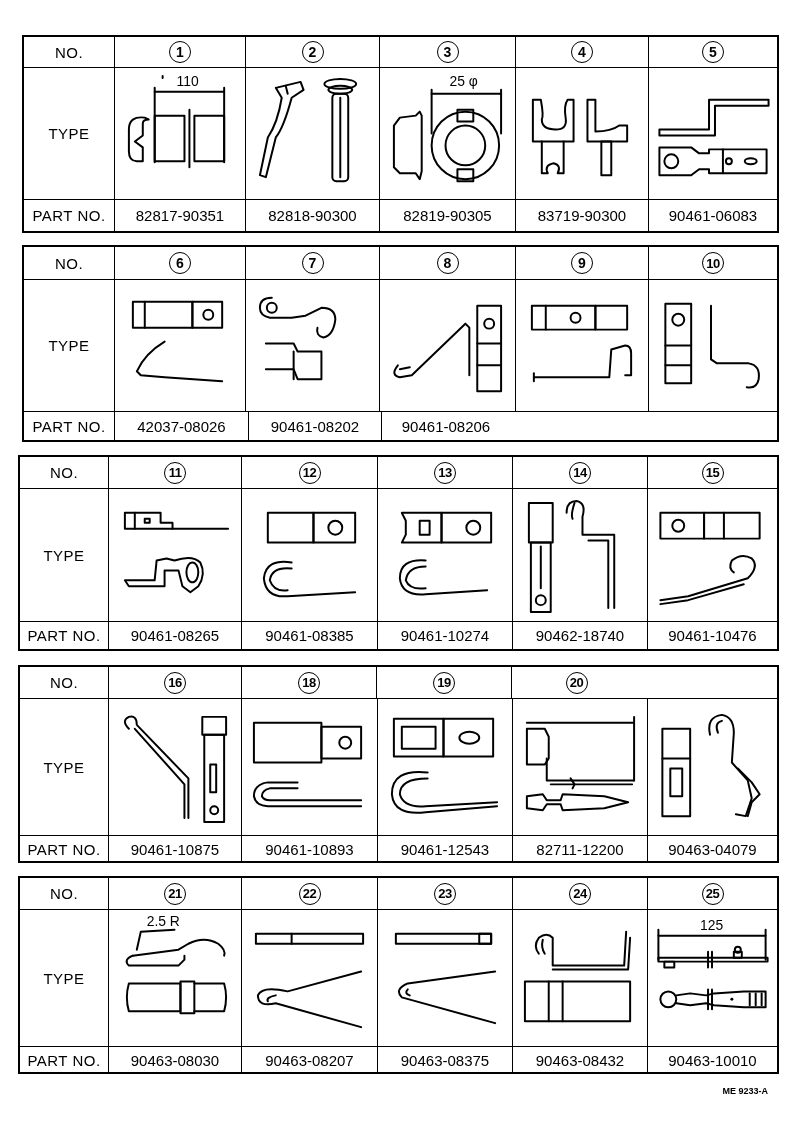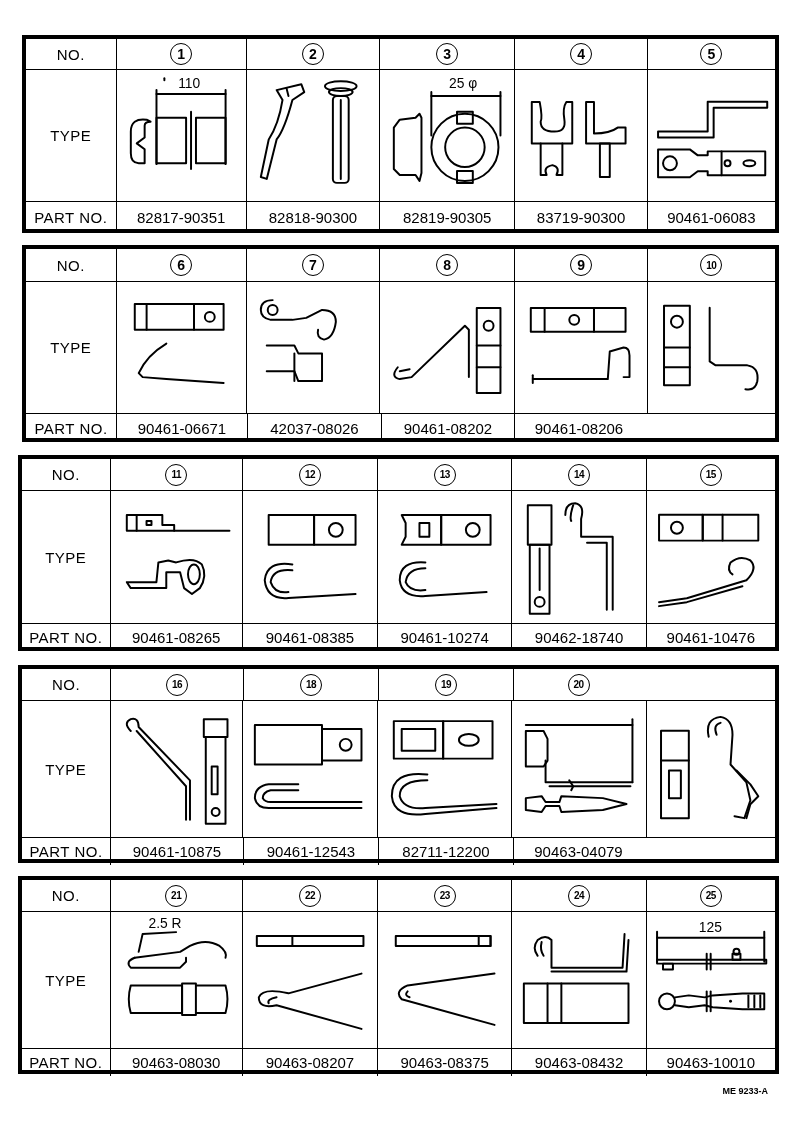--- a/index.html
+++ b/index.html
@@ -1,25 +1,25 @@
 <!DOCTYPE html>
 <html><head>
 <meta charset="utf-8">
 <style>
   html, body { margin:0; padding:0; background:#ffffff; }
   body { width:800px; height:1136px; position:relative; font-family:"Liberation Sans", sans-serif; color:#000; overflow:hidden; }
-  .tbl { position:absolute; border:4px solid #000000; box-sizing:border-box; }
+  .tbl { position:absolute; border:2px solid #000000; box-sizing:border-box; }
   .row { display:flex; box-sizing:border-box; }
   .cell { box-sizing:border-box; border-right:1.5px solid #000; display:flex; align-items:center; justify-content:center; }
   .cell:last-child { border-right:none; }
   .row.hdr { border-bottom:1.5px solid #000; }
   .row.type { border-bottom:1.5px solid #000; }
   .lbl { font-size:15px; letter-spacing:0.5px; }
   .num { width:22px; height:22px; border:1.8px solid #000; border-radius:50%; display:flex; align-items:center; justify-content:center; font-size:14px; font-weight:bold; box-sizing:border-box; }
-  .num.two { font-size:10px; letter-spacing:-0.5px; }
+  .num.two { font-size:13px; letter-spacing:-0.5px; }
   .pn { font-size:15px; }
   .drw { width:100%; height:100%; }
   .drw svg { width:100%; height:100%; display:block; }
   .footer { position:absolute; right:32px; top:1086px; font-size:9px; font-weight:bold; }
   svg .s { fill:none; stroke:#000; stroke-width:2; stroke-linejoin:round; stroke-linecap:round; }
   svg .t { fill:#000; font-family:"Liberation Sans", sans-serif; font-size:14px; }
 </style>
 </head>
 <body>
 
@@ -214,23 +214,20 @@
             <line class="s" x1="16" y1="86" x2="42" y2="86"></line>
       <path class="s" d="M62 26 L62 80 L68 84 L100 84 Q112 86 110 100 Q108 110 98 108"></path>
           </svg>
         </div>
       </div>
   </div>
   <div class="row" style="height:28px;">
     <div class="cell" style="width:91px">
         <span class="lbl">PART NO.</span>
       </div>
-    <div class="cell" style="width:131px">
-        <span class="pn">90461-06671</span>
-      </div>
     <div class="cell" style="width:134px">
         <span class="pn">42037-08026</span>
       </div>
     <div class="cell" style="width:133px">
         <span class="pn">90461-08202</span>
       </div>
     <div class="cell" style="width:128px">
         <span class="pn">90461-08206</span>
       </div>
   </div>
@@ -426,20 +423,23 @@
           </svg>
         </div>
       </div>
   </div>
   <div class="row" style="height:27px;">
     <div class="cell" style="width:89px">
         <span class="lbl">PART NO.</span>
       </div>
     <div class="cell" style="width:133px">
         <span class="pn">90461-10875</span>
+      </div>
+    <div class="cell" style="width:136px">
+        <span class="pn">90461-10893</span>
       </div>
     <div class="cell" style="width:135px">
         <span class="pn">90461-12543</span>
       </div>
     <div class="cell" style="width:135px">
         <span class="pn">82711-12200</span>
       </div>
     <div class="cell" style="width:129px">
         <span class="pn">90463-04079</span>
       </div>

